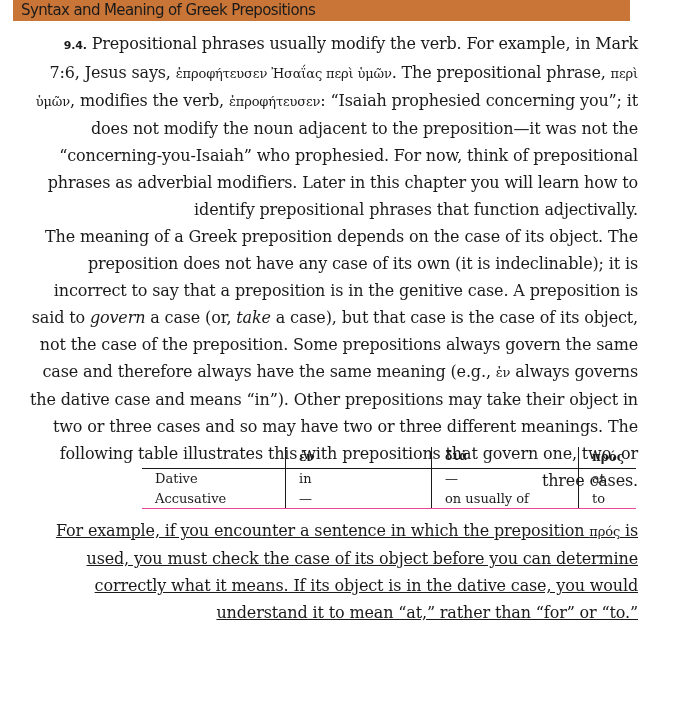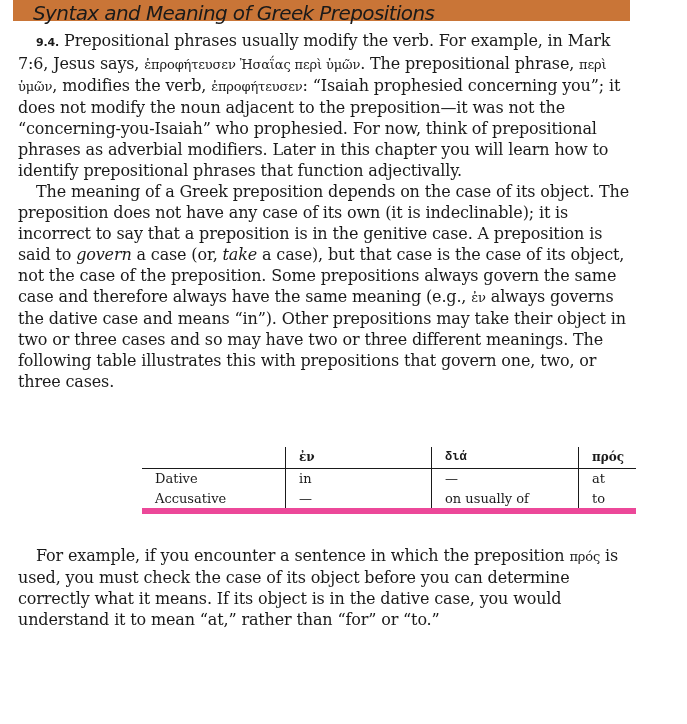--- a/index.html
+++ b/index.html
@@ -2,39 +2,39 @@
 <html><head>
 <meta charset="utf-8">
 <style>
   html, body { margin: 0; padding: 0; background: #ffffff; }
   body { width: 687px; height: 724px; position: relative; overflow: hidden; }
   .header-bar {
     position: absolute; left: 13px; top: 0; width: 617px; height: 21px;
     background: #c97537;
   }
   .header-title {
-    position: absolute; left: 20px; top: 1px;
-    font-family: "DejaVu Sans", sans-serif; font-style: italic;
-    font-size: 20px; color: #1a1a1a; letter-spacing: -0.6px;
+    position: absolute; left: 8px; top: 1px;
+    font-family: "DejaVu Sans", sans-serif; 
+    font-size: 15px; color: #1a1a1a; letter-spacing: -0.6px;
     white-space: nowrap;
   }
   .text {
     position: absolute; left: 18px; width: 620px;
-    font-family: "DejaVu Serif", serif; font-size: 16px; line-height: 21px;
-    color: #1a1a1a; letter-spacing: -0.15px;
+    font-family: "DejaVu Serif", serif; font-size: 16px; line-height: 27px;
+    color: #1a1a1a; letter-spacing: -0.15px; text-align: right;
   }
   .text p { margin: 0; }
   .indent { text-indent: 18px; }
   .sec-num { font-family: "DejaVu Sans", sans-serif; font-weight: bold; font-size: 11px; }
   .greek { font-size: 13px; }
   .table-wrap { position: absolute; left: 142px; top: 447px; width: 494px; }
   table { border-collapse: collapse; width: 494px; font-family: "DejaVu Serif", serif; font-size: 13px; color: #1a1a1a; }
   th { text-align: left; font-weight: bold; font-size: 12px; padding: 2px 0 3px 13px; height: 16px; border-bottom: 1px solid #1a1a1a; }
   td { padding: 0 0 0 13px; height: 19.5px; }
-  tr:last-child td { border-bottom: 6px solid #ec4899; }
+  tr:last-child td { border-bottom: 1px solid #ec4899; }
   .vl { border-left: 1px solid #1a1a1a; }
   .c0 { width: 130px; }
   .c1 { width: 132px; }
   .c2 { width: 133px; font-family: Liberation Mono, monospace; }
 </style>
 </head>
 <body>
 
 <div class="header-bar">
   <span class="header-title">Syntax and Meaning of Greek Prepositions</span>
@@ -65,15 +65,15 @@
       <tr>
         <td>Accusative</td>
         <td class="vl">—</td>
         <td class="vl">on usually of</td>
         <td class="vl">to</td>
       </tr>
     </tbody>
   </table>
 </div>
 
-<div class="text" style="top:545px;">
+<div class="text" style="top:517px;text-decoration:underline;">
   <p class="indent"><span>For example, if you encounter a sentence in which the preposition </span><span class="greek">πρός</span><span> is used, you must check the case of its object before you can determine correctly what it means. If its object is in the dative case, you would understand it to mean “at,” rather than “for” or “to.”</span></p>
 </div>
 
 </body></html>

